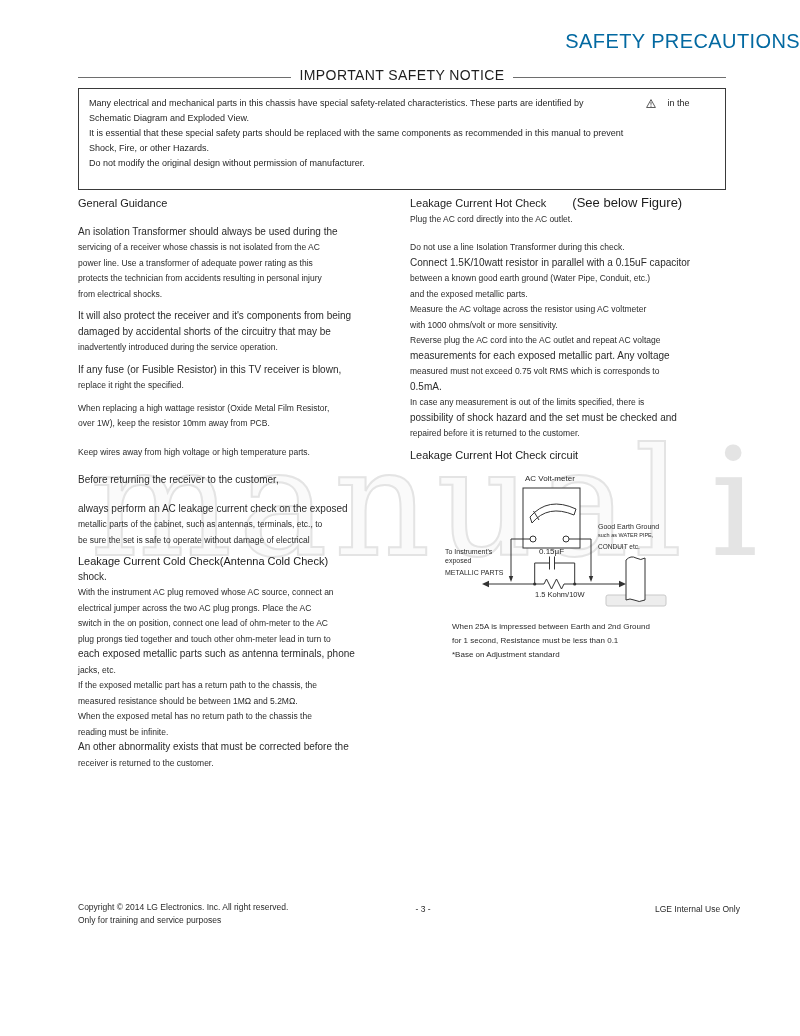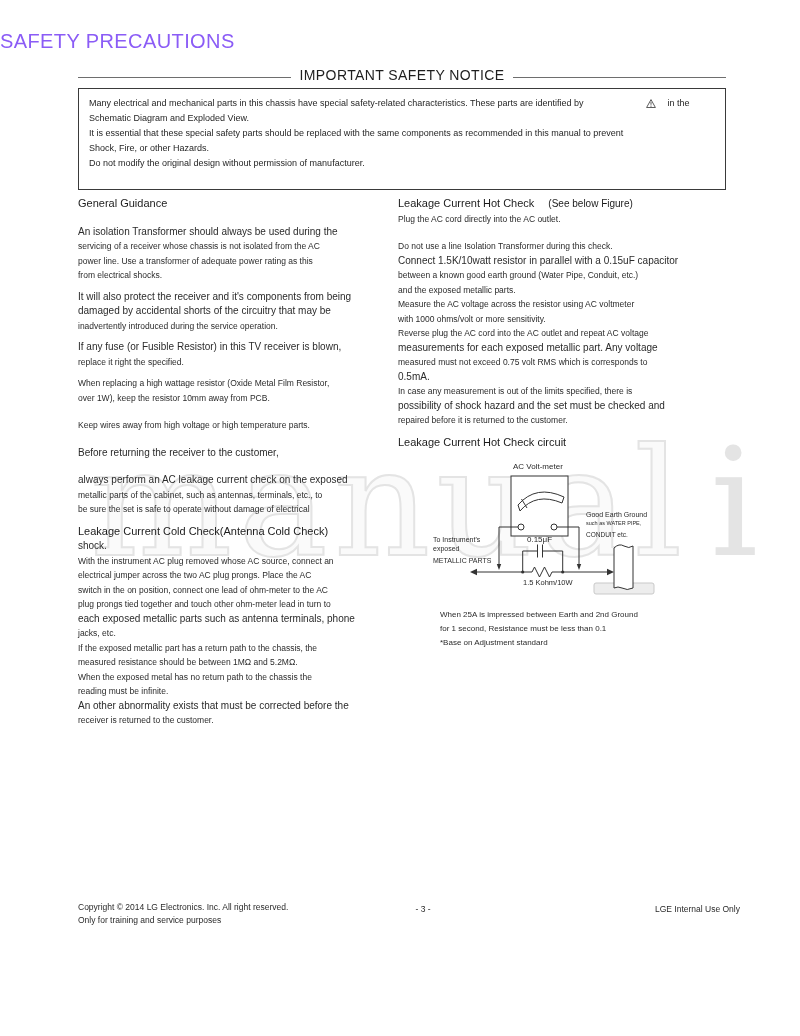--- a/index.html
+++ b/index.html
@@ -9,42 +9,42 @@
   }
   
   .watermark{
     position:absolute;top:428px;left:90px;z-index:0;line-height:1;
     font-family:"DejaVu Serif",serif;font-size:150px;letter-spacing:6px;
     user-select:none;pointer-events:none;white-space:nowrap;
   }
   .wm-outline{color:#fafafa;-webkit-text-stroke:2px #e4e4e4;}
   .wm-solid{color:#e4e4e4;margin-left:22px;}
   .content{position:relative;z-index:1;}
-  .title{margin:30px 0 0;text-align:left;font-size:20px;font-weight:500;
-    letter-spacing:.4px;color:#8b5cf6;}
+  .title{margin:30px 0 0;text-align:right;font-size:20px;font-weight:500;
+    letter-spacing:.4px;color:#0369a1;}
   .subtitle-row{display:flex;align-items:center;gap:9px;width:648px;margin:14px 0 2px 78px;}
   .subtitle-row .rule{flex:1;height:1px;background:#6e6e6e;margin-top:4px;}
   .subtitle{font-size:14px;letter-spacing:.4px;color:#1e1e1e;white-space:nowrap;font-weight:500;}
   .notice-box{
     box-sizing:border-box;width:648px;height:102px;margin:5px 0 0 78px;
     border:1px solid #3a3a3a;padding:7px 10px;font-size:9px;line-height:15px;color:#262626;
   }
   .notice-box p{margin:0;white-space:nowrap;}
   .nline-first{display:flex;align-items:center;}
   .warn{margin:0 12px 0 62px;flex:0 0 auto;}
-  .columns{display:flex;gap:4px;width:662px;margin:6px 0 0 78px;}
+  .columns{display:flex;gap:16px;width:662px;margin:6px 0 0 78px;}
   .col-left{width:316px;}
   .col-right{width:330px;}
   .ln{margin:0;white-space:nowrap;line-height:14.5px;color:#2b2b2b;}
   .ln.sm{font-size:8.5px;}
   .ln.lg{font-size:10px;}
   .ln.h{font-size:11px;color:#1c1c1c;}
   .ln.gap{margin-top:7px;}
   .ln.gap2{margin-top:13px;}
-  .trail{font-size:10px;margin-left:14px;}
+  .trail{font-size:13px;margin-left:26px;}
   .circuit{display:block;margin:8px 0 0 33px;}
   .circuit text{fill:#2a2a2a;}
   .notes{margin:10px 0 0 42px;}
   .notes .ln{font-size:8px;line-height:14px;}
   .footer{position:absolute;left:78px;right:60px;top:901px;z-index:1;
     font-size:8.5px;line-height:12.5px;color:#2a2a2a;height:30px;}
   .f-left{position:absolute;left:0;top:0;}
   .f-left p{margin:0;white-space:nowrap;}
   .f-center{position:absolute;left:345px;top:2px;transform:translateX(-50%);white-space:nowrap;}
   .f-right{position:absolute;right:0;top:2px;white-space:nowrap;}
@@ -89,20 +89,21 @@
       <div class="col-left">
 
           <p class="ln h"><span>General Guidance</span><span class="trail"></span></p>
 
           <p class="ln lg gap2"><span>An isolation Transformer should always be used during the</span><span class="trail"></span></p>
 
           <p class="ln sm"><span>servicing of a receiver whose chassis is not isolated from the AC</span><span class="trail"></span></p>
 
           <p class="ln sm"><span>power line. Use a transformer of adequate power rating as this</span><span class="trail"></span></p>
 
+          <p class="ln sm"><span>protects the technician from accidents resulting in personal injury</span><span class="trail"></span></p>
 
           <p class="ln sm"><span>from electrical shocks.</span><span class="trail"></span></p>
 
           <p class="ln lg gap"><span>It will also protect the receiver and it's components from being</span><span class="trail"></span></p>
 
           <p class="ln lg"><span>damaged by accidental shorts of the circuitry that may be</span><span class="trail"></span></p>
 
           <p class="ln sm"><span>inadvertently introduced during the service operation.</span><span class="trail"></span></p>
 
           <p class="ln lg gap"><span>If any fuse (or Fusible Resistor) in this TV receiver is blown,</span><span class="trail"></span></p>

